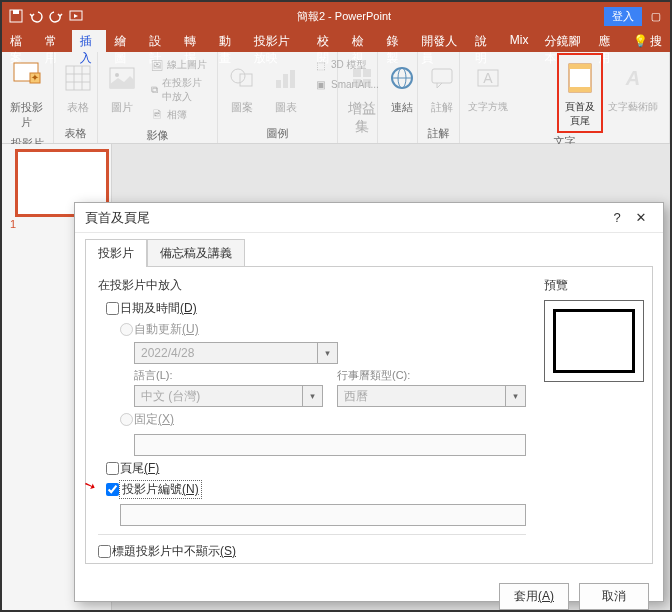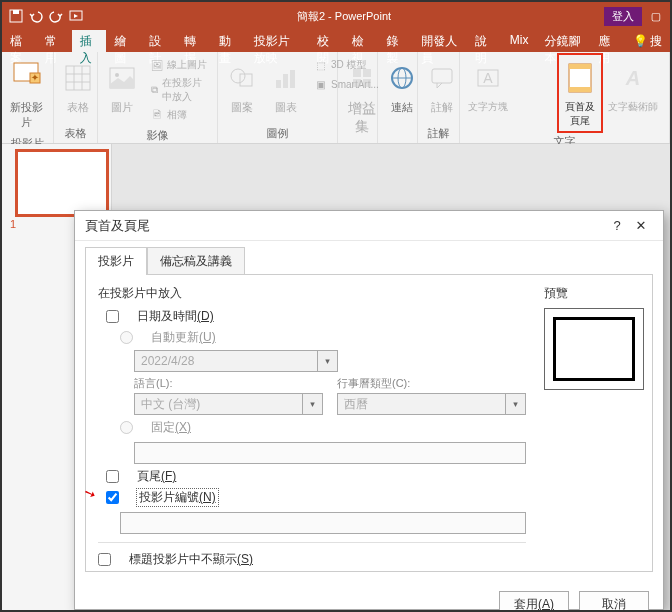--- a/index.html
+++ b/index.html
@@ -3,58 +3,58 @@
 <meta charset="utf-8">
 <style>
 * { margin: 0; padding: 0; box-sizing: border-box; font-family: "Microsoft JhengHei", "Segoe UI", sans-serif; }
 body { width: 672px; height: 612px; background: #fff; overflow: hidden; position: relative; border: 2px solid #333; }
 
 .titlebar { height: 28px; background: #B7472A; display: flex; align-items: center; color: #fff; font-size: 11px; }
 .titlebar .qat { display: flex; gap: 4px; padding: 0 6px; align-items: center; }
 .titlebar .qat-icon { width: 16px; height: 16px; display: flex; align-items: center; justify-content: center; cursor: pointer; }
 .titlebar .title { flex: 1; text-align: center; }
 .titlebar .right { display: flex; gap: 6px; padding: 0 6px; align-items: center; }
-.signin-btn { background: #701a75; padding: 2px 8px; font-size: 11px; color: #fff; }
+.signin-btn { background: #3b82f6; padding: 2px 8px; font-size: 11px; color: #fff; }
 
 .tabs { height: 22px; background: #B7472A; display: flex; color: #fff; font-size: 12px; }
 .tab { padding: 3px 8px; cursor: pointer; }
-.tab.active { background: #f3f3f3; color: #0f766e; }
+.tab.active { background: #f3f3f3; color: #1d4ed8; }
 .tab.last { display: flex; align-items: center; gap: 2px; }
 
 .ribbon { height: 92px; background: #f3f3f3; border-bottom: 1px solid #d4d4d4; display: flex; font-size: 11px; color: #6a6a6a; }
 .ribbon-group { border-right: 1px solid #e1e1e1; display: flex; flex-direction: column; }
 .ribbon-group .controls { flex: 1; display: flex; align-items: flex-start; padding: 4px; gap: 4px; }
 .ribbon-group .label { text-align: center; font-size: 11px; padding-bottom: 2px; color: #666; }
 .ribbon-btn { display: flex; flex-direction: column; align-items: center; gap: 2px; padding: 2px 4px; cursor: pointer; }
 .ribbon-btn.disabled { opacity: 0.5; cursor: default; }
 .ribbon-btn.highlighted { outline: 2px solid #E8301A; outline-offset: 1px; margin-left: 44px; }
 .ribbon-icon { width: 28px; height: 28px; display: flex; align-items: center; justify-content: center; }
 .ribbon-icon.big { width: 32px; height: 40px; }
 .ribbon-col { display: flex; flex-direction: column; gap: 1px; }
 .ribbon-col .ribbon-btn { flex-direction: row; font-size: 10px; padding: 1px 3px; }
 .ribbon-col .ribbon-icon { width: 16px; height: 16px; }
 
 .workspace { position: absolute; top: 142px; left: 0; right: 0; bottom: 0; display: flex; background: #e6e6e6; }
 .thumb-panel { width: 110px; background: #f5f5f5; border-right: 1px solid #d4d4d4; padding: 8px; }
 .slide-thumb { width: 88px; height: 62px; background: #fff; outline: 3px solid #D35230; margin-left: 8px; }
 .thumb-num { font-size: 11px; color: #D35230; margin-top: 4px; }
 
-.dialog { position: absolute; left: 72px; top: 208px; width: 590px; height: 400px; background: #fff; border: 1px solid #aaa; box-shadow: 4px 4px 12px rgba(0,0,0,0.3); font-size: 12px; color: #333; }
+.dialog { position: absolute; left: 72px; top: 200px; width: 590px; height: 400px; background: #fff; border: 1px solid #aaa; box-shadow: 4px 4px 12px rgba(0,0,0,0.3); font-size: 12px; color: #333; }
 .dialog-titlebar { height: 30px; display: flex; align-items: center; padding: 0 10px; border-bottom: 1px solid #e8e8e8; }
 .dialog-titlebar .dt-title { flex: 1; font-size: 13px; }
 .dialog-titlebar .dt-btn { width: 24px; text-align: center; cursor: pointer; font-size: 13px; }
 
 .dialog-tabs { display: flex; padding-left: 10px; margin-top: 6px; }
 .dtab { padding: 5px 12px; border: 1px solid #ccc; background: #f4f4f4; cursor: pointer; font-size: 12px; border-bottom: none; }
 .dtab.active { background: #fff; position: relative; z-index: 2; }
 .dtab-panel { margin: 0 10px 10px 10px; border: 1px solid #ccc; border-top: 1px solid #ccc; position: relative; top: -1px; height: 298px; padding: 10px 12px; display: flex; gap: 18px; }
 
 .form-col { flex: 1; }
 .form-col .section-label { font-size: 12px; margin-bottom: 6px; }
-.chk-row { display: flex; align-items: center; gap: 18px; margin: 4px 0 4px 8px; }
+.chk-row { display: flex; align-items: center; gap: 1px; margin: 4px 0 4px 8px; }
 .chk-row input[type=checkbox] { width: 13px; height: 13px; }
 .chk-row input[type=radio] { width: 13px; height: 13px; }
 .chk-row label { font-size: 12px; }
 .chk-row .u { text-decoration: underline; }
 .chk-row.arrow-pointer::before { content: "➘"; color: #d00; position: absolute; margin-left: -22px; margin-top: -10px; font-size: 14px; transform: rotate(-20deg); }
 .indent { margin-left: 22px; }
 .indent2 { margin-left: 36px; }
 .field-row { display: flex; gap: 14px; margin: 4px 0 4px 36px; align-items: center; }
 .field-col { display: flex; flex-direction: column; gap: 2px; flex: 1; }
 .field-col label { font-size: 11px; color: #888; }

